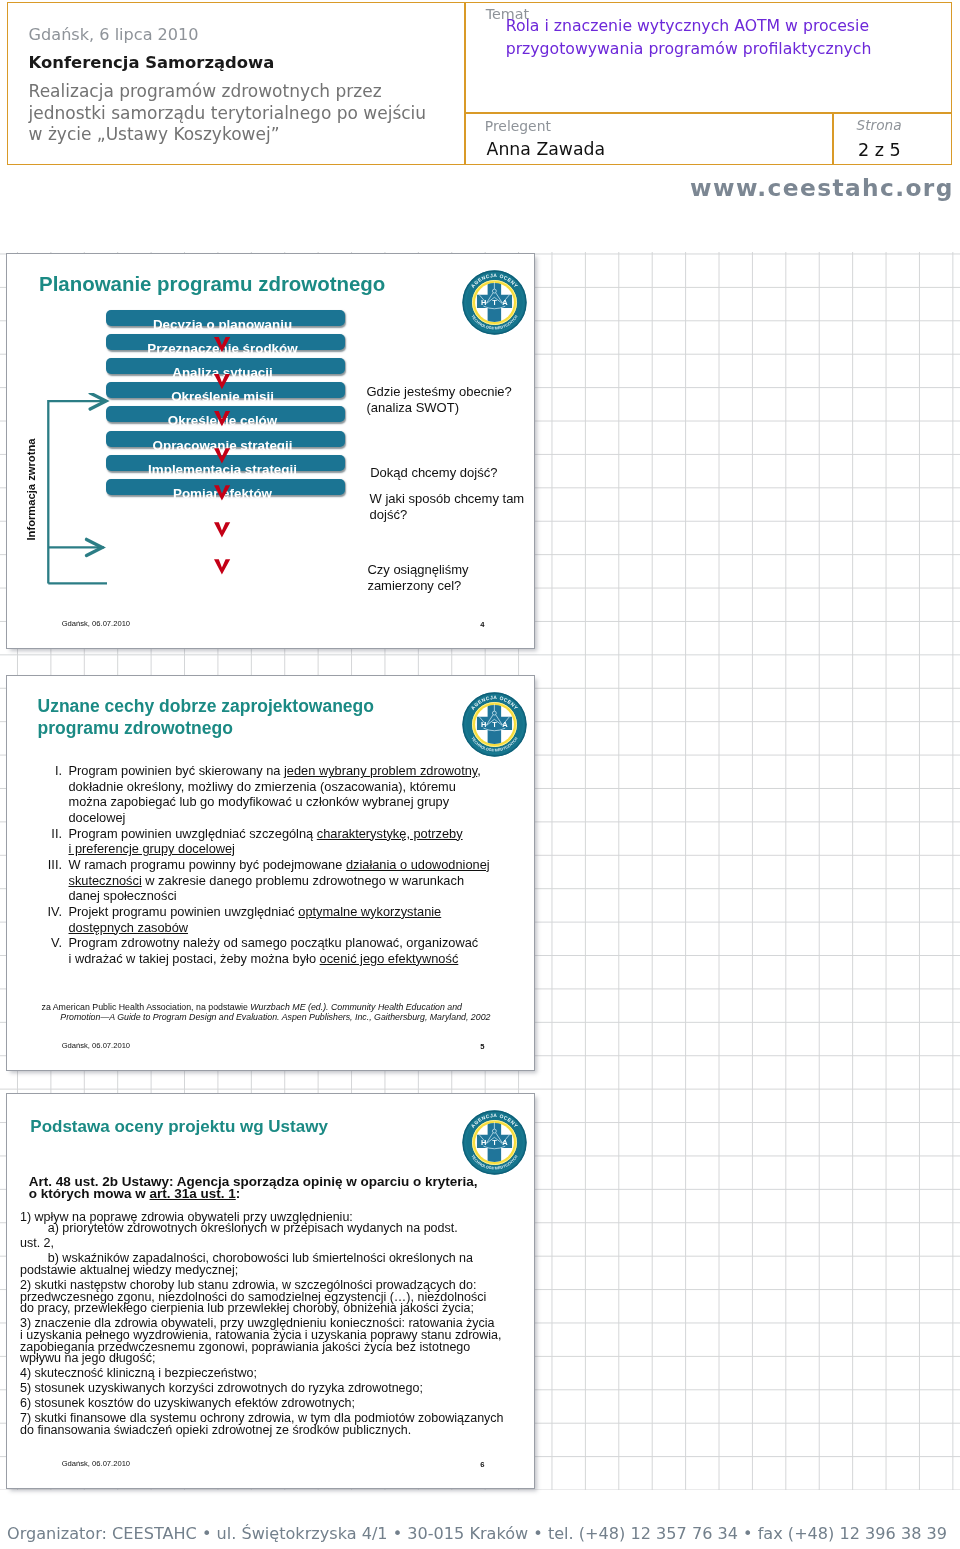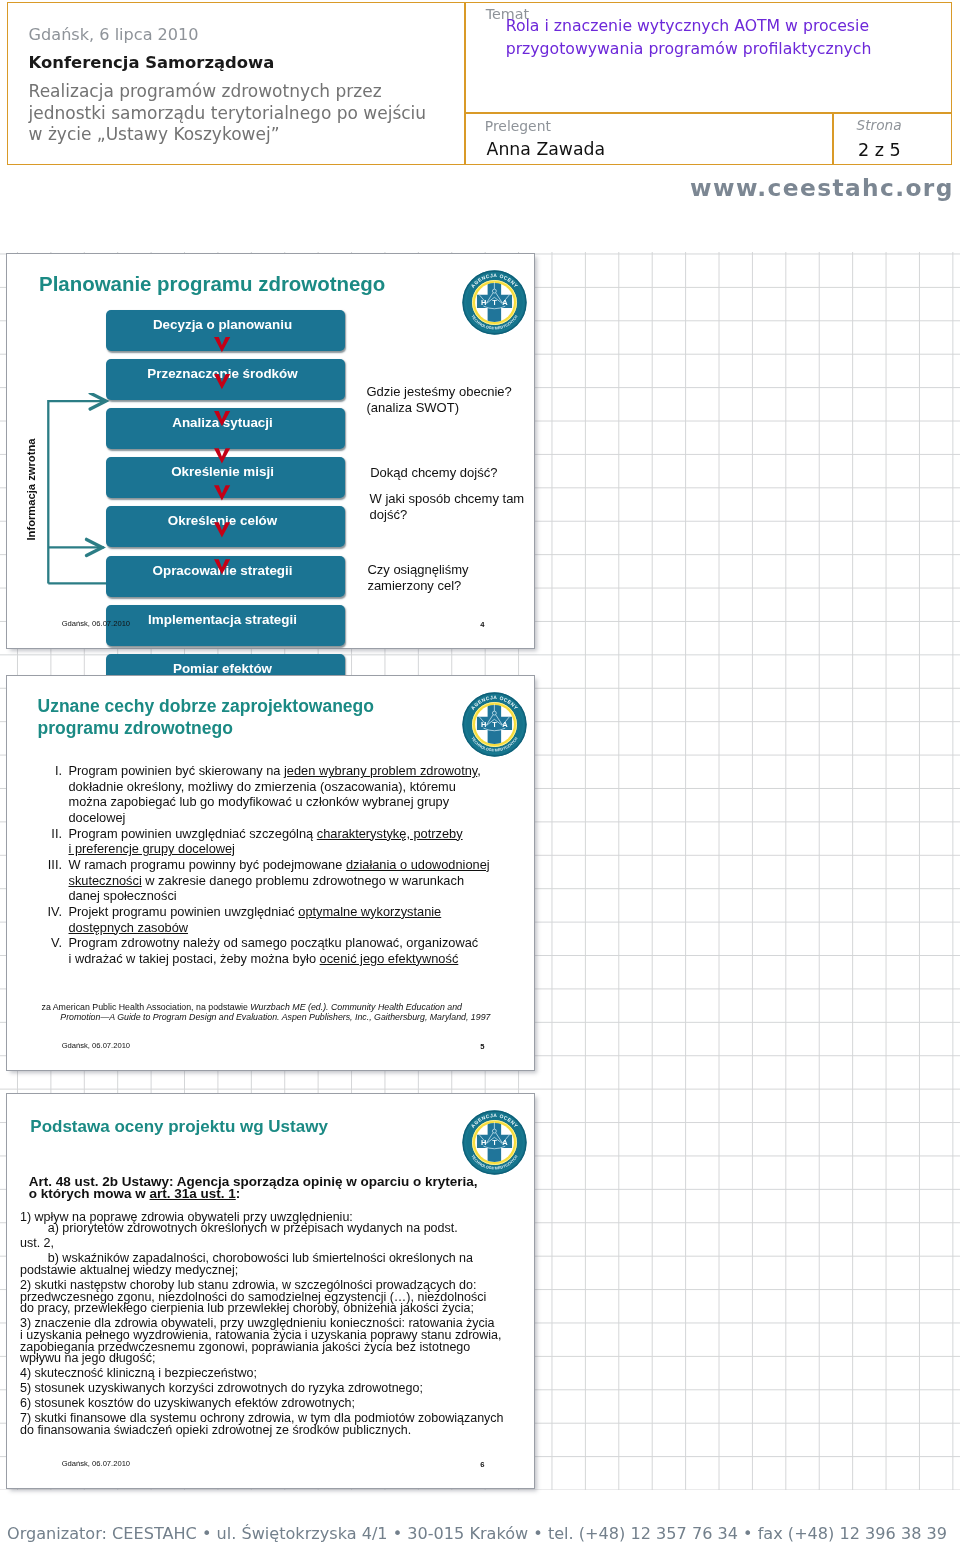--- a/index.html
+++ b/index.html
@@ -63,21 +63,21 @@
   .s-foot-l{position:absolute;left:54.7px;font-size:7.6px;color:#111;line-height:9px;}
   .s-foot-r{position:absolute;font-size:7.6px;color:#111;font-weight:bold;line-height:9px;}
 
   .logo{position:absolute;}
   
   #slide1 .s-title{font-size:20.45px;}
   .fb-label{position:absolute;left:-41px;top:229.4px;width:130px;height:13px;line-height:13px;text-align:center;
             transform:rotate(-90deg);font-size:11.2px;font-weight:bold;color:#111;}
   .fb-arrows{position:absolute;left:34.7px;top:138.6px;}
   .flow{position:absolute;left:98.5px;top:56.3px;width:239px;}
-  .fbox{height:41px;margin-bottom:8.06px;border-radius:5px;background:#1b7493;
+  .fbox{height:16px;margin-bottom:8.06px;border-radius:5px;background:#1b7493;
         color:#fff;font-weight:bold;font-size:13.4px;text-align:center;line-height:29px;padding-right:5px;
         box-shadow:1px 1.5px 1.6px rgba(40,60,70,.55);}
   .flow-arrows{position:absolute;left:207.1px;top:83.2px;}
   .note{position:absolute;font-size:13px;line-height:16px;color:#111;white-space:nowrap;}
   .note.n1{top:130px;left:359.5px;}
   .note.n2{top:211px;left:363.2px;}
   .note.n3{top:237px;left:362.6px;}
   .note.n4{top:308px;left:360.4px;}
   
   #slide2 .s-title{font-size:17.5px;line-height:22px;}
@@ -316,21 +316,21 @@
       <span class="rn">V.</span>
       <span class="rt">
         <span class="rl"><span>Program zdrowotny należy od samego początku planować, organizować</span></span>
         <span class="rl"><span>i wdrażać w takiej postaci, żeby można było </span><span style="text-decoration: underline;">ocenić jego efektywność</span></span>
       </span>
     </div>
   </div>
 
   <div class="source">
     <div><span>za American Public Health Association, na podstawie </span><span style="font-style: italic;">Wurzbach ME (ed.). Community Health Education and</span></div>
-    <div class="ind"><span style="font-style: italic;">Promotion—A Guide to Program Design and Evaluation. Aspen Publishers, Inc., Gaithersburg, Maryland, 1997</span></div>
+    <div class="ind"><span style="font-style: italic;">Promotion—A Guide to Program Design and Evaluation. Aspen Publishers, Inc., Gaithersburg, Maryland, 2002</span></div>
   </div>
 
   <div class="s-foot-l" style="top:365.4px;">Gdańsk, 06.07.2010</div>
   <div class="s-foot-r" style="left:473.3px;top:365.6px;">5</div>
 </div>
 
 <div class="slide" id="slide3">
   <div class="s-title" style="left:23.3px;top:22px;width:420px;">Podstawa oceny projektu wg Ustawy</div>
   <div class="logo-holder" style="position:absolute;left:454.8px;top:16.3px;">
         <svg class="logo" viewBox="0 0 100 100" width="65" height="65">

